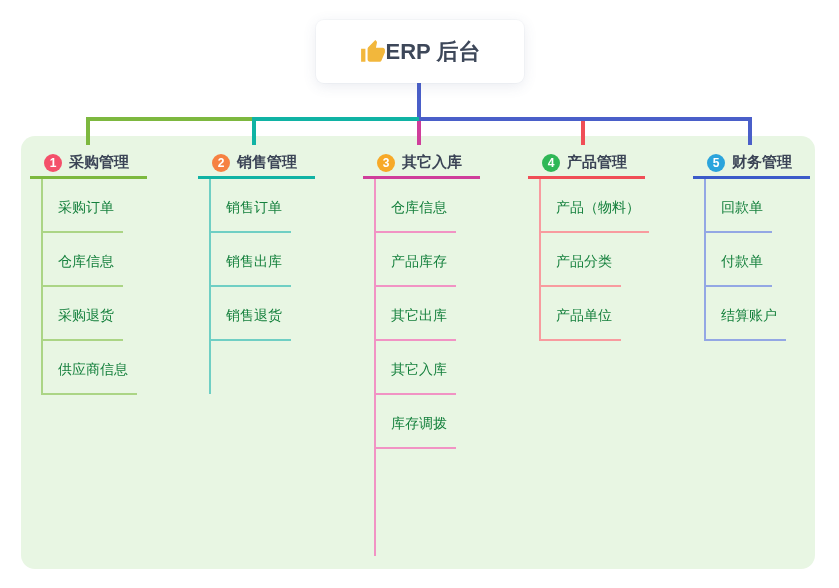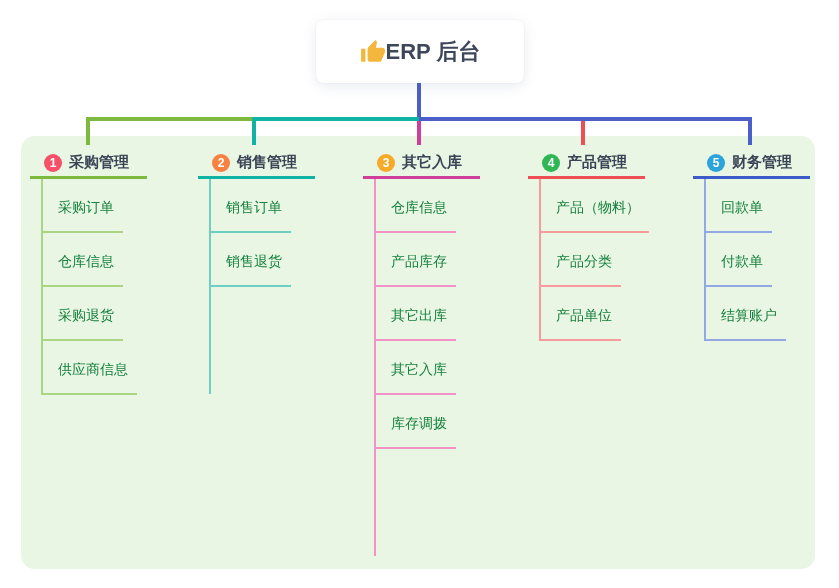--- a/index.html
+++ b/index.html
@@ -109,20 +109,23 @@
   <div class="branch b2" style="--main: #10b3a4; --light: #6fcfc4; --badge: #f68142;">
     <div class="btitle">
       <span class="badge">2</span>
       <span>销售管理</span>
     </div>
     <div class="vline"></div>
     <div class="child">
         <span class="child-u"><span>销售订单</span></span>
       </div>
     <div class="child">
+        <span class="child-u"><span>销售出库</span></span>
+      </div>
+    <div class="child">
         <span class="child-u"><span>销售退货</span></span>
       </div>
   </div>
 
   <div class="branch b3" style="--main: #cf3e9b; --light: #f193c4; --badge: #f7a928;">
     <div class="btitle">
       <span class="badge">3</span>
       <span>其它入库</span>
     </div>
     <div class="vline"></div>

